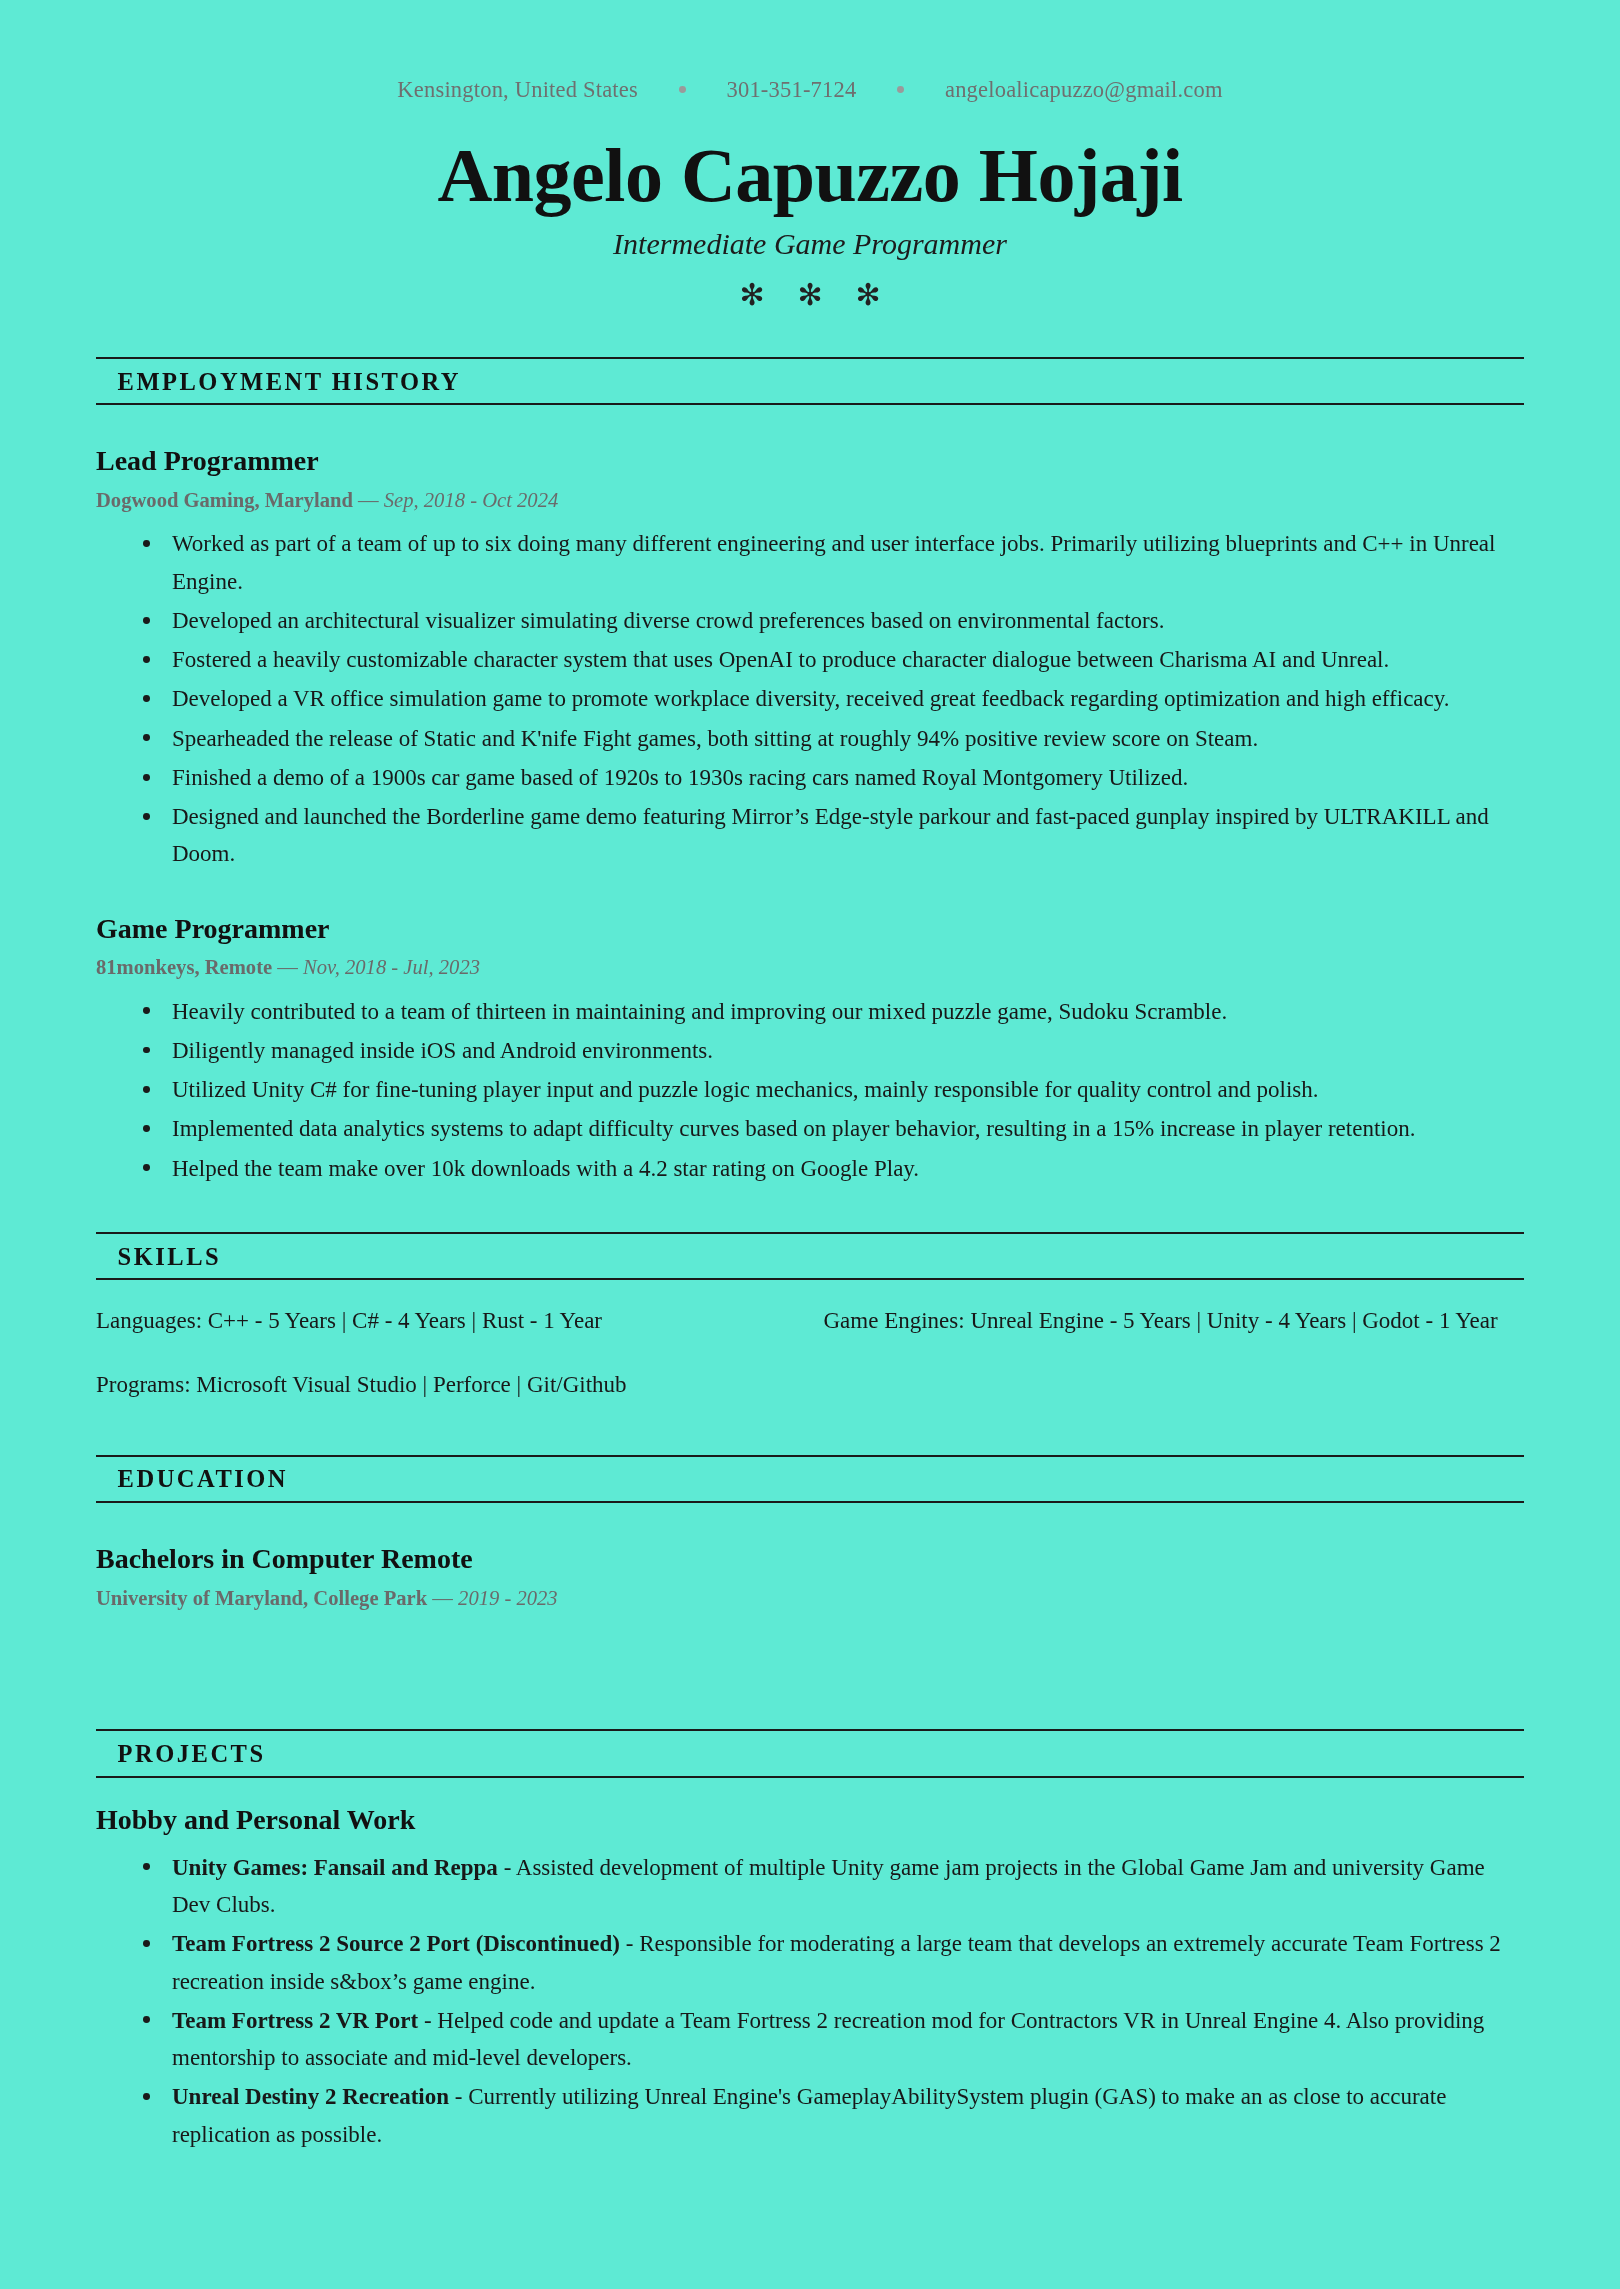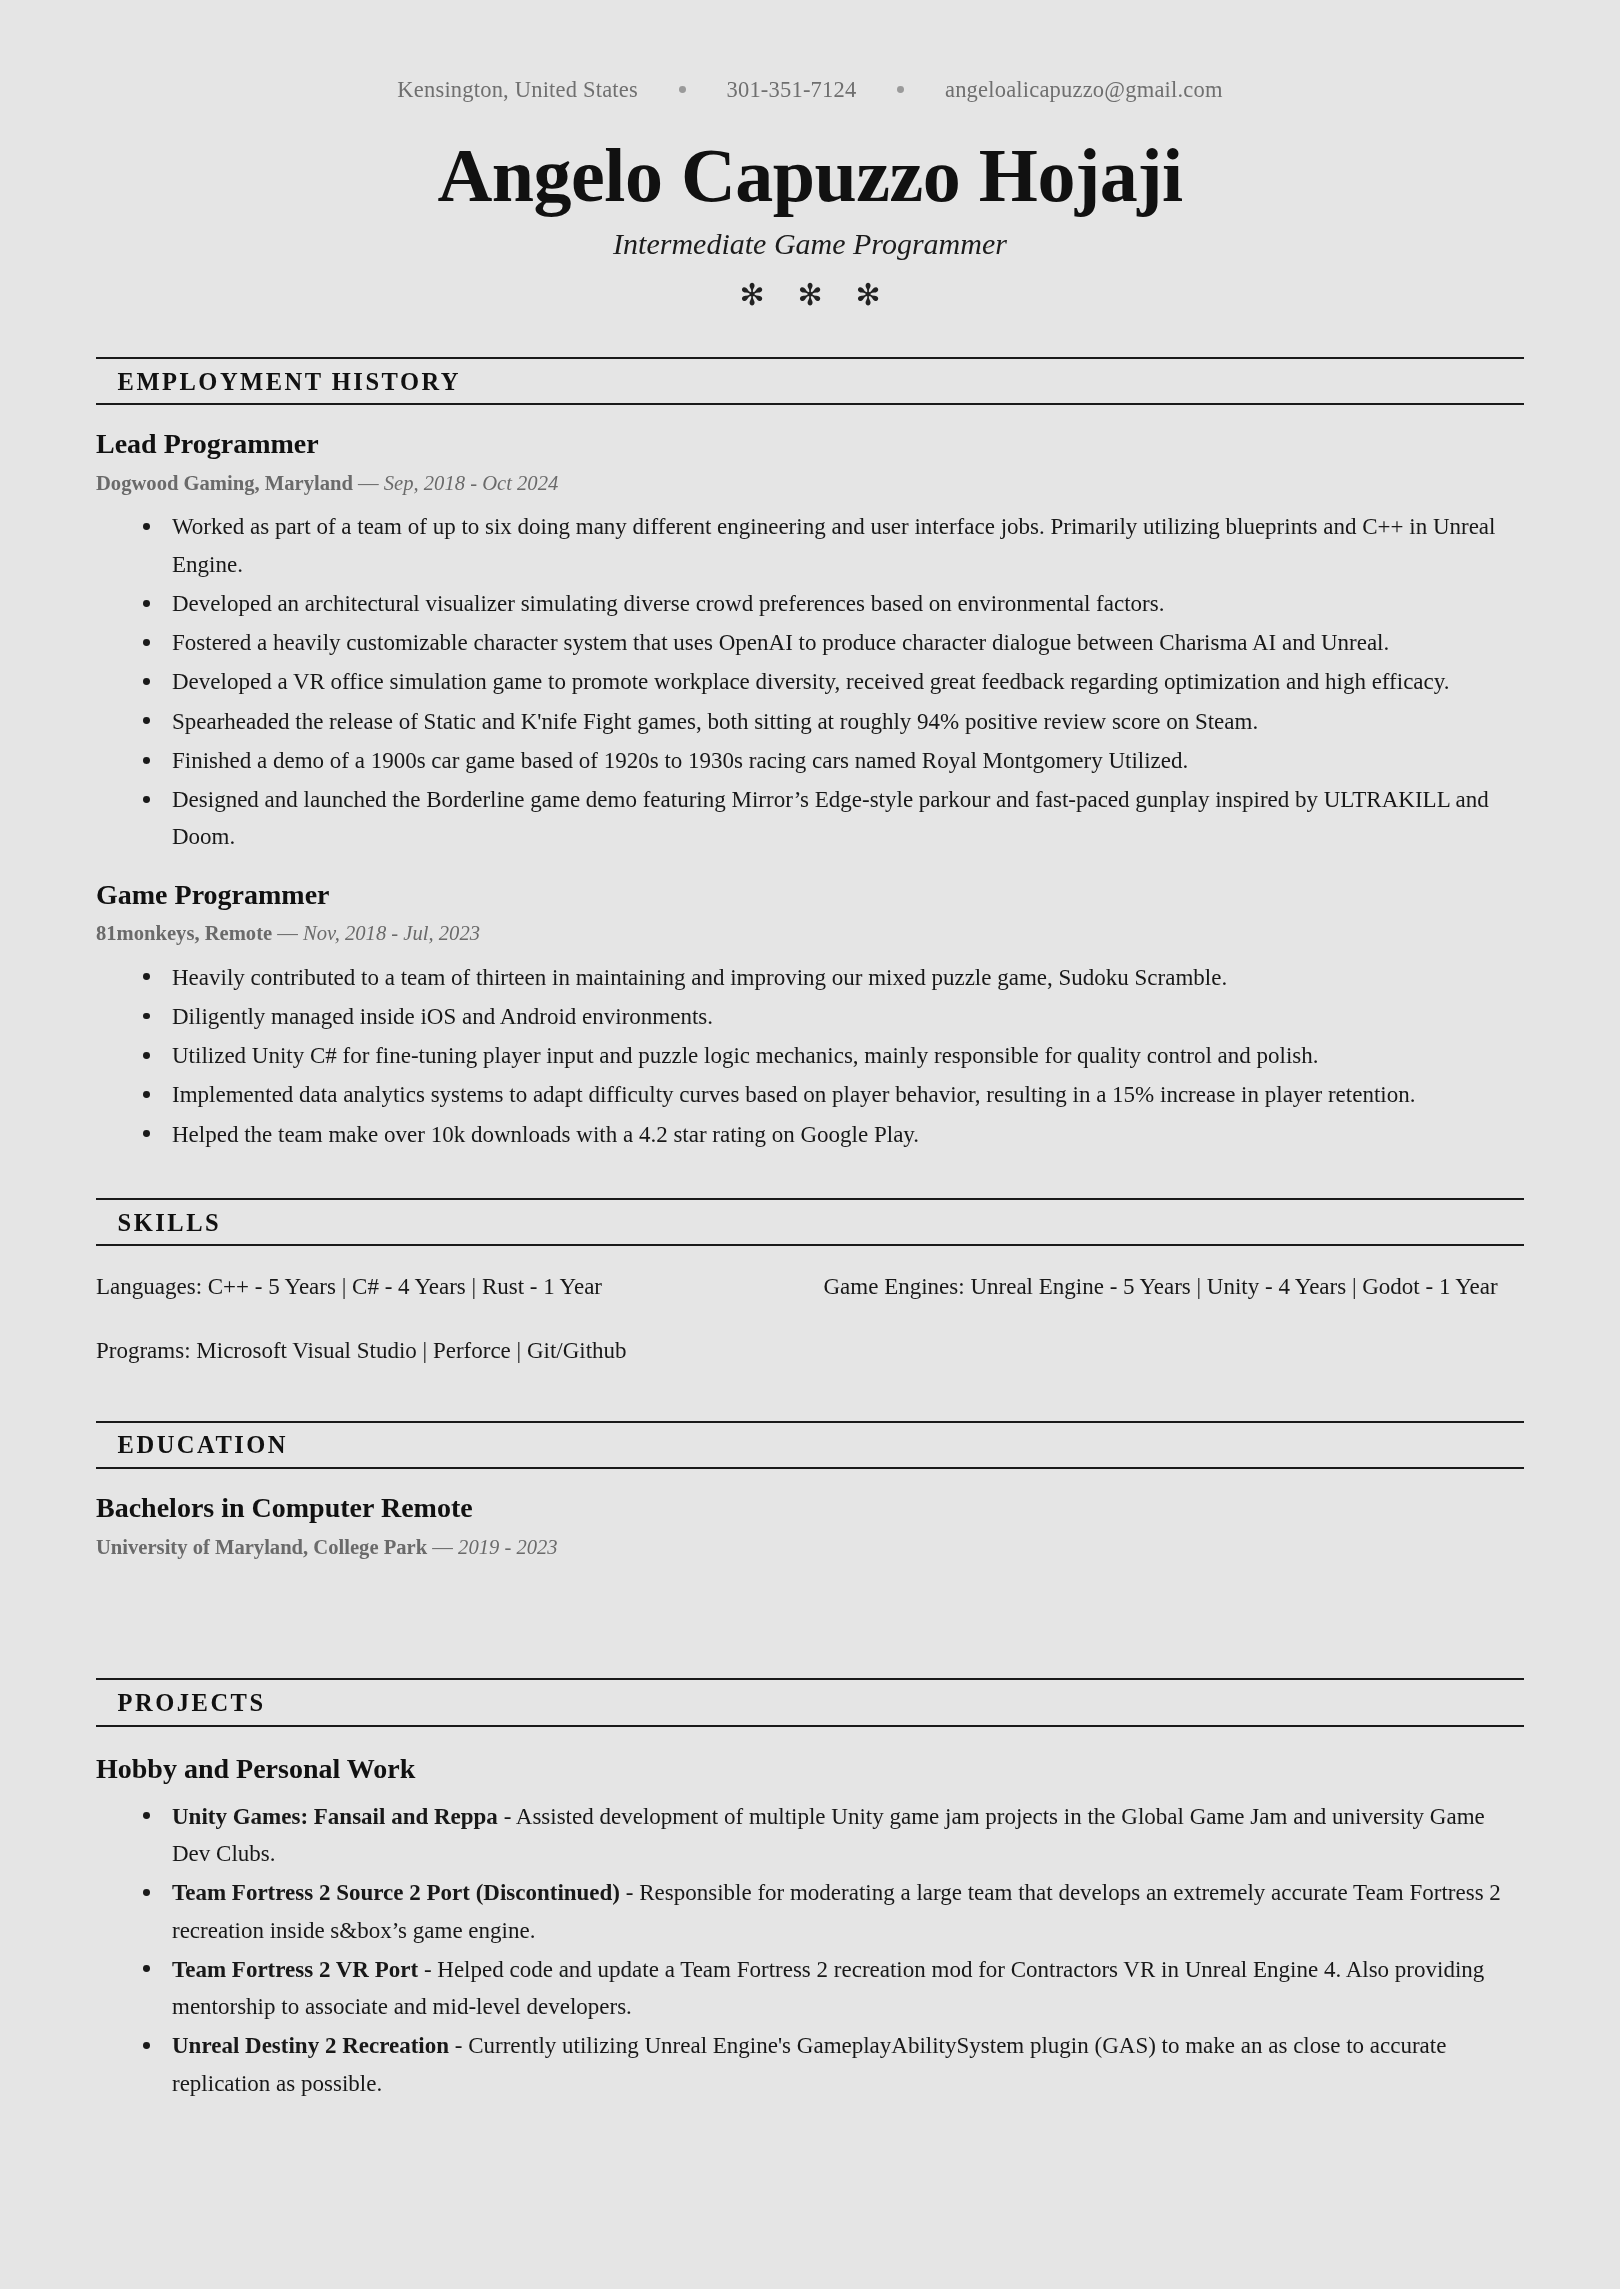--- a/index.html
+++ b/index.html
@@ -9,21 +9,21 @@
     background: #ffffff;
   }
   body {
     font-family: "Liberation Serif", "DejaVu Serif", serif;
     color: #1a1a1a;
   }
   .page {
     width: 1620px;
     min-height: 2290px;
     box-sizing: border-box;
-    background: #e5e5e5;
+    background: #5eead4;
     padding: 57px 96px 39px 96px;
     position: relative;
   }
 
   
   .contact-line {
     text-align: center;
     color: #6f6f6f;
     font-size: 22.5px;
     letter-spacing: 0.2px;
@@ -76,21 +76,21 @@
   .section-title {
     font-size: 24.5px;
     font-weight: bold;
     letter-spacing: 2.5px;
     color: #111111;
     text-transform: uppercase;
     text-align: right;
   }
 
   
-  .entry { margin-top: 22px; }
+  .entry { margin-top: 39px; }
   .entry-title {
     font-size: 28px;
     font-weight: bold;
     color: #111111;
     margin: 0;
     line-height: 1.2;
   }
   .entry-meta {
     font-size: 20.6px;
     margin: 8.8px 0 0 0;

